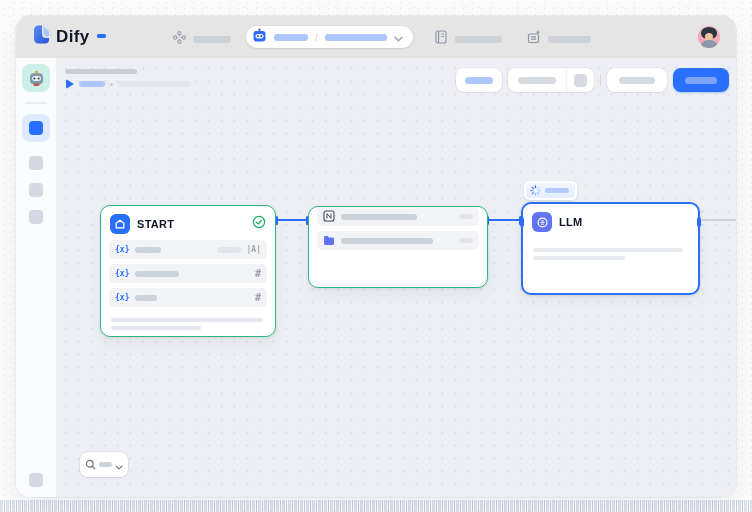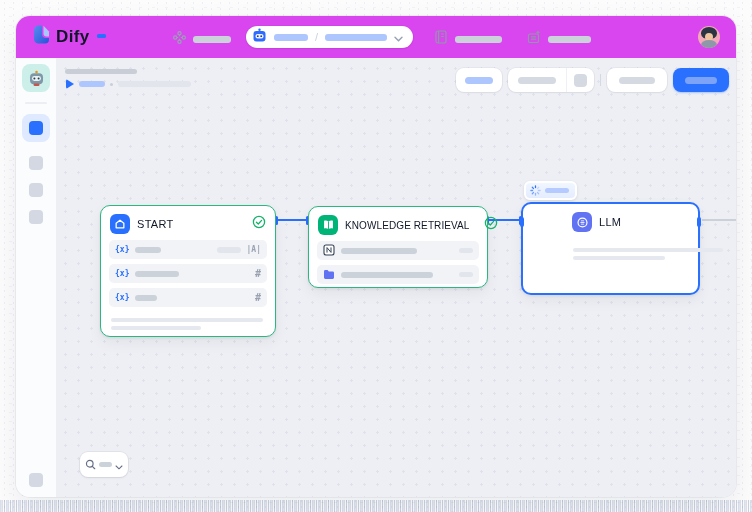--- a/index.html
+++ b/index.html
@@ -16,21 +16,21 @@
       repeating-linear-gradient(90deg, rgba(70,95,150,.30) 0 1px, transparent 1px 2px),
       repeating-linear-gradient(90deg, rgba(70,95,150,.22) 0 1px, transparent 1px 3px);
     background-position:0 0, 1px 6px; }
 
   
   .window { position:absolute; left:16px; top:16px; width:720px; height:481px; z-index:2;
     background:#f9fafb; border-radius:14px; overflow:hidden;
     box-shadow:0 0 0 1px rgba(16,24,40,.05), 0 10px 28px rgba(16,24,40,.07); }
 
   
-  .hdr { position:relative; height:42px; background:#d946ef; }
+  .hdr { position:relative; height:42px; background:#e5e5e5; }
   .hdr-left { position:absolute; left:17px; top:9px; display:flex; align-items:center; gap:6px; }
   .logo-text { font-size:17px; font-weight:700; color:#101828; letter-spacing:.4px; }
   .logo-underscore { display:inline-block; width:9px; height:4px; background:#2970ff; border-radius:1.5px;
     margin-left:1px; margin-bottom:1px; color:transparent; overflow:hidden; font-size:4px; line-height:4px; }
   .hdr-nav { position:absolute; left:157px; top:14px; display:flex; align-items:center; gap:7px; }
   .hdr-pill { position:absolute; left:230px; top:10px; width:167px; height:22px; background:#fff;
     border-radius:11px; box-shadow:0 0 0 1px rgba(16,24,40,.04), 0 1px 2px rgba(16,24,40,.06);
     display:flex; align-items:center; gap:7px; padding:0 8px 0 6px; }
   .slash { color:#cbd2dc; font-size:11px; }
   .hdr-docs { position:absolute; left:419px; top:14px; display:flex; align-items:center; gap:8px; }
@@ -84,25 +84,25 @@
   
   .edge { position:absolute; height:2px; background:#2970ff; top:161px; }
   .edge.gray { background:#ccd1d9; }
   .ehandle { position:absolute; top:-3.5px; width:3px; height:9px; border-radius:1.5px; background:#2970ff; }
   .ehandle.right { right:0; } .ehandle.left { left:0; }
 
   
   .node { position:absolute; background:#fff; border-radius:10px;
     box-shadow:0 1px 3px rgba(16,24,40,.08), 0 6px 14px rgba(16,24,40,.05); }
   .node.green { border:1.5px solid #2bb77f; }
-  .node.selected { border:2px solid #2970ff;padding-left:40px; }
+  .node.selected { border:2px solid #2970ff; }
   .nhead { display:flex; align-items:center; gap:7px; padding:8px 9px 6px 9px; }
   .nicon { width:20px; height:20px; border-radius:6px; display:flex; align-items:center; justify-content:center; flex:none; }
   .nicon.blue { background:#2970ff; } .nicon.green { background:#00b377; } .nicon.indigo { background:#6172f3; }
-  .ntitle { font-size:11px; font-weight:400; color:#101828; letter-spacing:.3px; white-space:nowrap; }
+  .ntitle { font-size:11px; font-weight:700; color:#101828; letter-spacing:.3px; white-space:nowrap; }
   .ntitle.small { font-size:10px; letter-spacing:.1px; }
   .nspacer { flex:1; }
   .vrow { display:flex; align-items:center; height:19px; background:#f1f3f7; border-radius:5px; padding:0 6px; gap:6px; margin:0 8px 5px 8px; }
   .vglyph { font-family:"DejaVu Sans Mono", monospace; font-size:8px; font-weight:700; color:#2970ff; flex:none; }
   .tglyph { font-family:"DejaVu Sans Mono", monospace; font-size:8px; font-weight:700; color:#9aa2b1; flex:none; }
   .vrow .bar { height:6px; }
   .nfoot { padding:6px 10px 10px 10px; }
   .nfoot .bar.thin + .bar.thin { margin-top:4px; }
   .model-row { display:flex; align-items:center; height:19px; background:#f1f3f7; border-radius:5px; padding:0 5px; gap:5px; margin:0 8px; }
   .model-name { font-size:10px; color:#344054; }
@@ -309,36 +309,20 @@
             <span class="nspacer"></span>
             <span class="tglyph" style="font-size:10px;">#</span>
           </div>
           <div class="nfoot">
             <div class="bar thin" style="width:152px;"></div>
             <div class="bar thin" style="width:90px;"></div>
           </div>
         </div>
 
         <div class="node green" style="left:252px;top:148px;width:180px;height:82px;">
-          <div class="nhead">
-            <span class="nicon green">
-              <svg width="13" height="12" viewBox="0 0 14 13" fill="#fff">
-                <path d="M7 2.6 C5.6 1.6 3.6 1.5 2.2 2 V10.2 C3.6 9.7 5.6 9.8 7 10.8 C8.4 9.8 10.4 9.7 11.8 10.2 V2 C10.4 1.5 8.4 1.6 7 2.6 Z"></path>
-                <path d="M7 2.6 V10.8" stroke="#00b377" stroke-width="1"></path>
-              </svg>
-            </span>
-            <span class="ntitle small">KNOWLEDGE RETRIEVAL</span>
-            <span class="nspacer"></span>
-            <span>
-              <svg width="14" height="14" viewBox="0 0 14 14" fill="none" stroke="#17b26a" stroke-width="1.3">
-                <circle cx="7" cy="7" r="5.6"></circle>
-                  <path d="M4.4 7.2 L6.3 9 L9.6 5.4" stroke-linecap="round" stroke-linejoin="round"></path>
-              </svg>
-            </span>
-          </div>
           <div class="vrow">
             <span>
               <svg width="12" height="12" viewBox="0 0 12 12">
                 <rect x="1" y="1" width="10" height="10" rx="2" fill="#fff" stroke="#344054" stroke-width="1.1"></rect>
                 <path d="M4 8.6 V3.6 L8 8.4 V3.4" fill="none" stroke="#344054" stroke-width="1"></path>
               </svg>
             </span>
             <span class="bar" style="width:76px;"></span>
             <span class="nspacer"></span>
             <span class="bar light" style="width:14px;height:5px;"></span>

